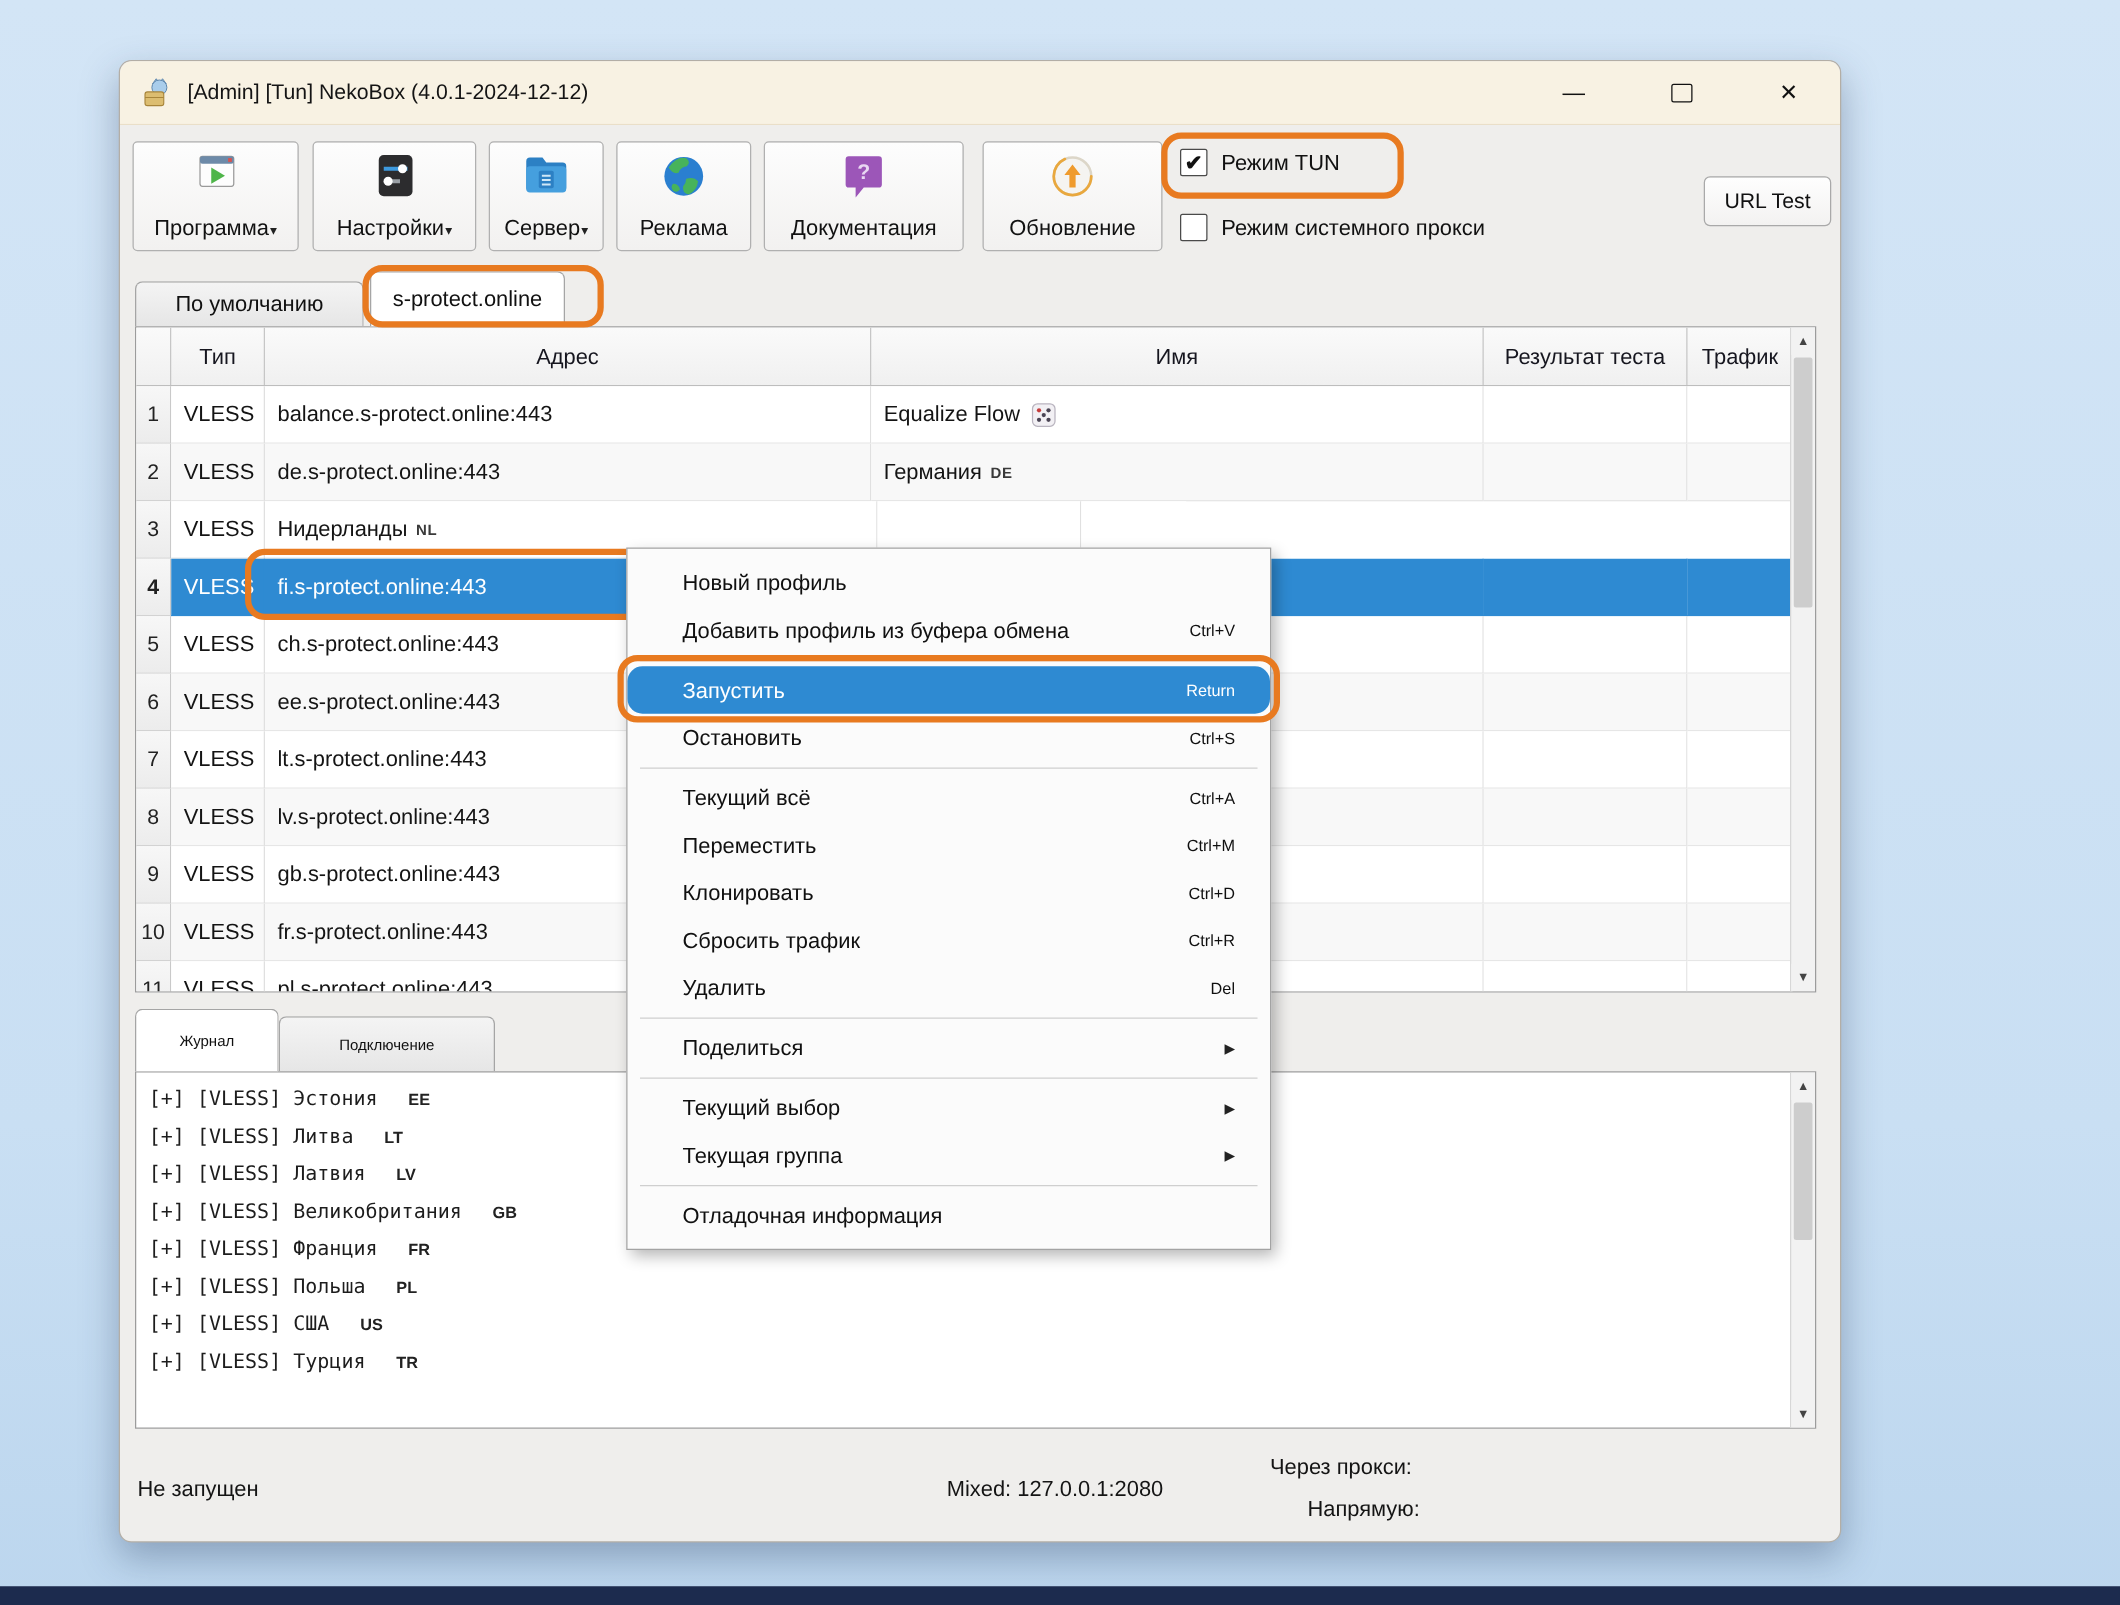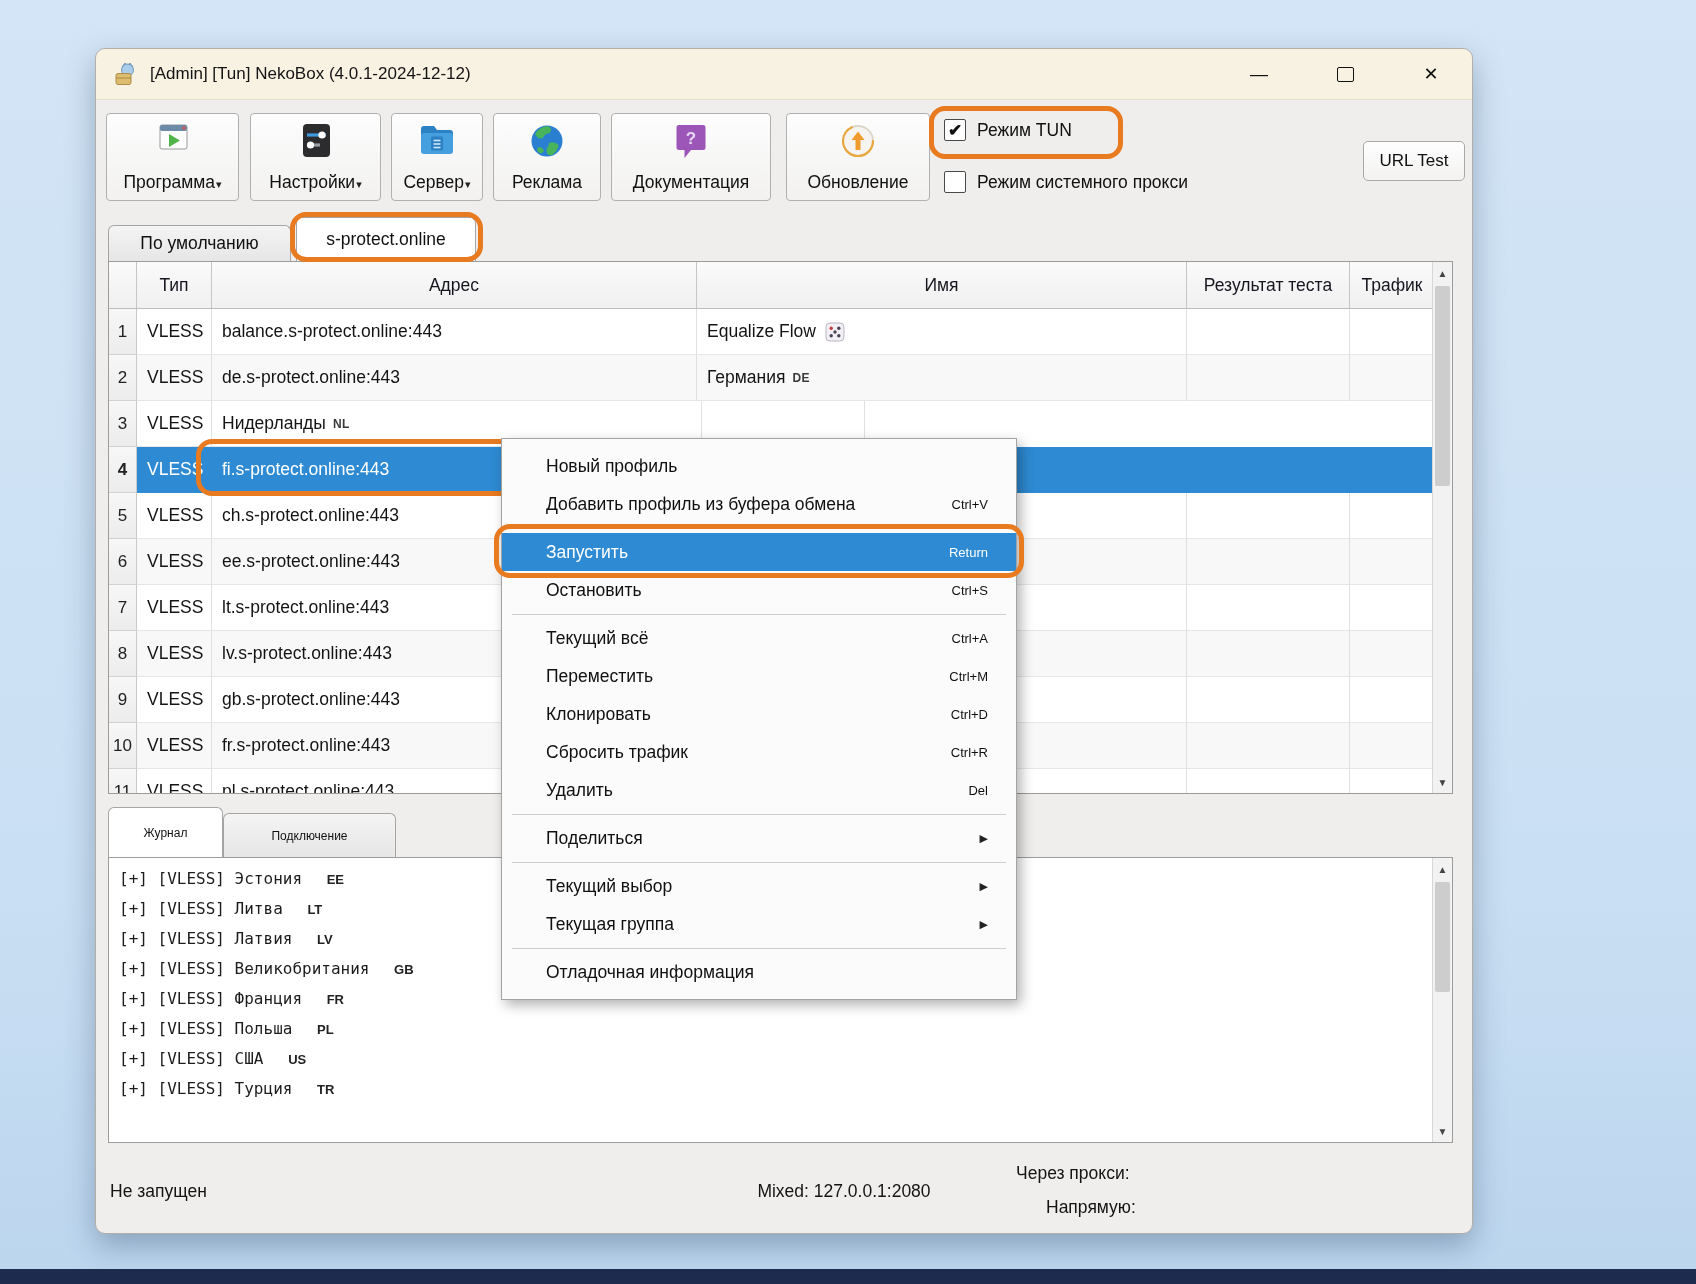--- a/index.html
+++ b/index.html
@@ -73,21 +73,21 @@
   .sbtn.down{bottom:0;}
   .sthumb{position:absolute;left:2px;width:15px;background:#cdcdcd;border-radius:2px;}
   
   .cmenu{
     position:absolute;left:405px;top:389px;width:516px;background:#fbfbfb;border:1px solid #a3a3a3;
     box-shadow:4px 5px 12px rgba(0,0,0,.3);padding:8px 0;z-index:10;box-sizing:border-box;
   }
   .mitem{height:38px;display:flex;align-items:center;padding:0 28px 0 44px;font-size:17.5px;color:#101010;}
   .mitem .msc{margin-left:auto;font-size:13px;color:#101010;}
   .mitem .marrow{margin-left:auto;font-size:11px;color:#222;}
-  .mitem.hl{background:#2e8ad2;color:#fff;}
+  .mitem.hl{background:#2e8ad2;color:#fff;border-radius:12px;}
   .mitem.hl .msc{color:#fff;}
   .msep{border-top:1px solid #cfcfcf;margin:5px 10px 4px 10px;height:0;}
   
   .ltab{position:absolute;box-sizing:border-box;border:1px solid #a5a5a5;border-bottom:none;border-radius:6px 6px 0 0;
     display:flex;align-items:center;justify-content:center;font-size:12px;color:#111;}
   .ltab.active{top:758px;height:50px;background:#fff;z-index:3;}
   .ltab.inactive{top:764px;height:44px;background:linear-gradient(180deg,#f4f4f4,#e6e6e6);}
   .logbox{position:absolute;left:12px;top:808px;width:1345px;height:286px;background:#fff;border:1px solid #9c9c9c;box-sizing:border-box;overflow:hidden;z-index:1;}
   .loglines{position:absolute;left:10px;top:6px;right:30px;bottom:4px;overflow:hidden;}
   .log-line{height:30px;line-height:30px;font-family:"DejaVu Sans Mono",monospace;font-size:16px;color:#1d1d1d;white-space:nowrap;}
@@ -207,21 +207,21 @@
   </div>
   <div class="chk-row" style="left:848px;top:122px;">
     <span class="cbx"></span>
     <span class="chk-label">Режим системного прокси</span>
   </div>
 
   <div class="url-test">URL Test</div>
 
   <div id="group-tabs">
       <div class="gtab inactive" style="left: 12px; width: 183px;">По умолчанию</div>
-      <div class="gtab active" style="left: 200px; width: 180px;">s-protect.online</div>
+      <div class="gtab active" style="left: 200px; width: 156px;">s-protect.online</div>
     </div>
 
   <div class="table">
     <div class="thead">
       <div class="th w-num"></div>
       <div class="th w-type">Тип</div>
       <div class="th w-addr">Адрес</div>
       <div class="th w-name">Имя</div>
       <div class="th w-test">Результат теста</div>
       <div class="th w-traf" style="border-right:none;">Трафик</div>

